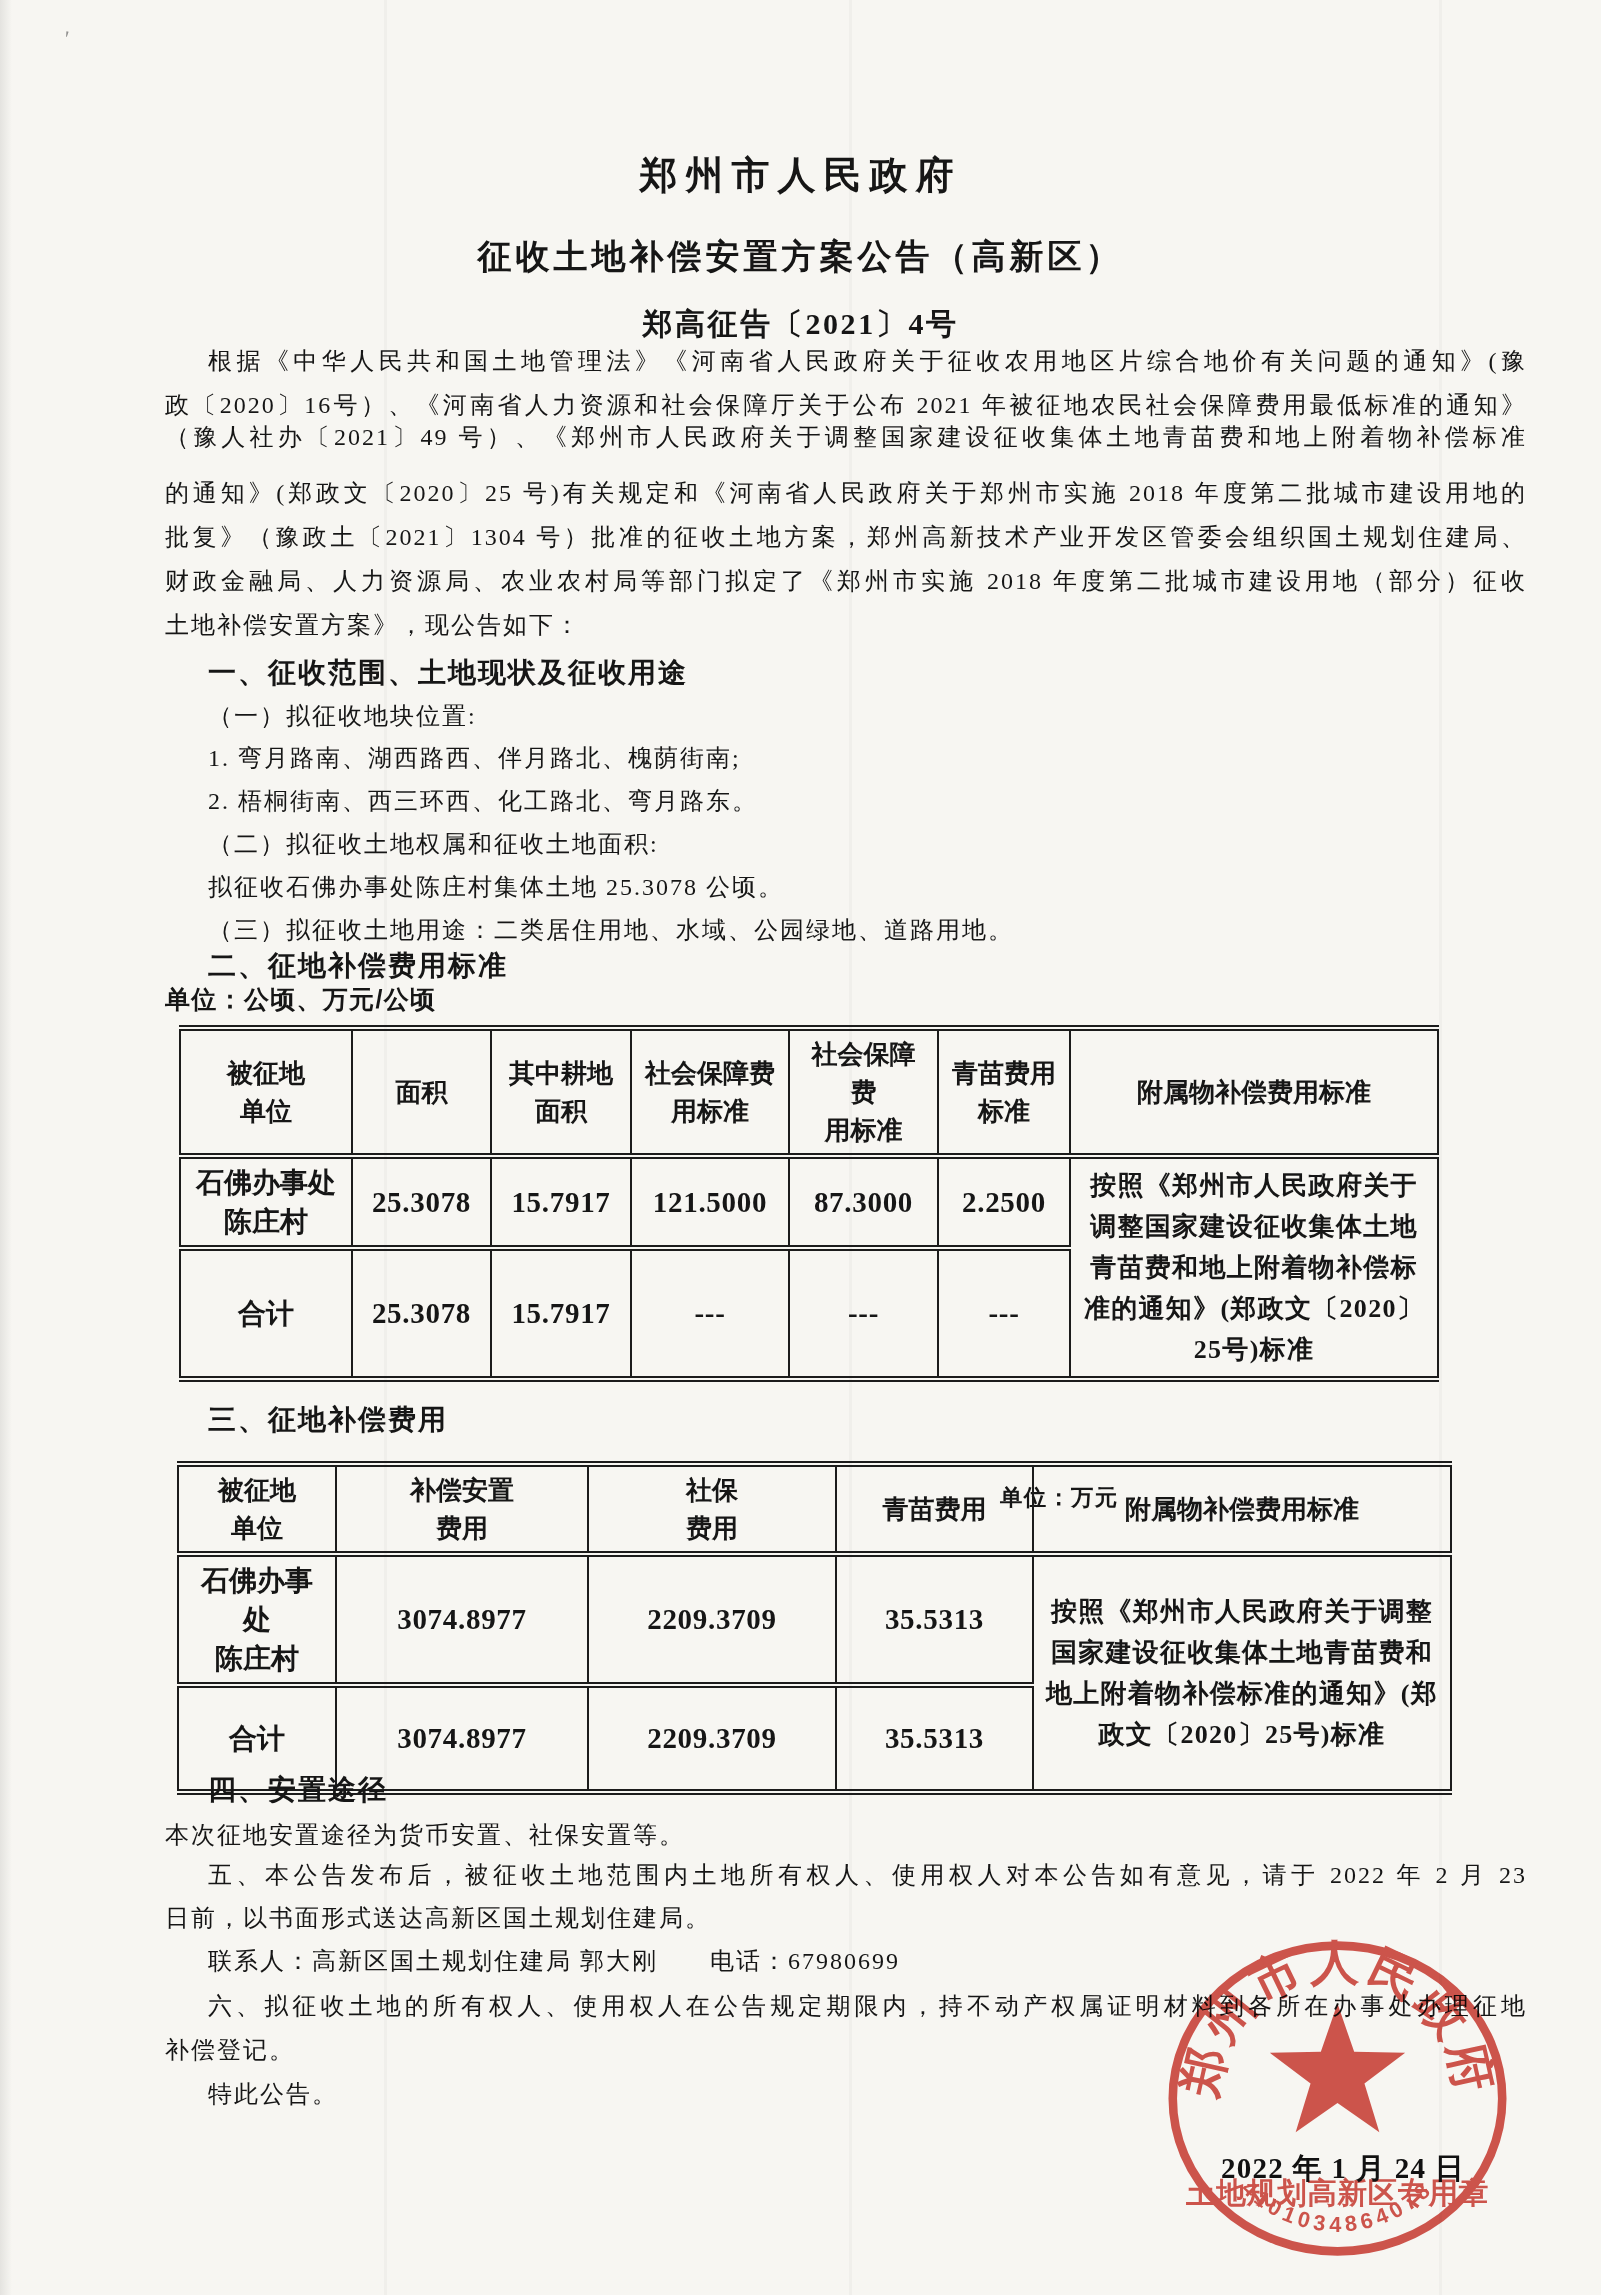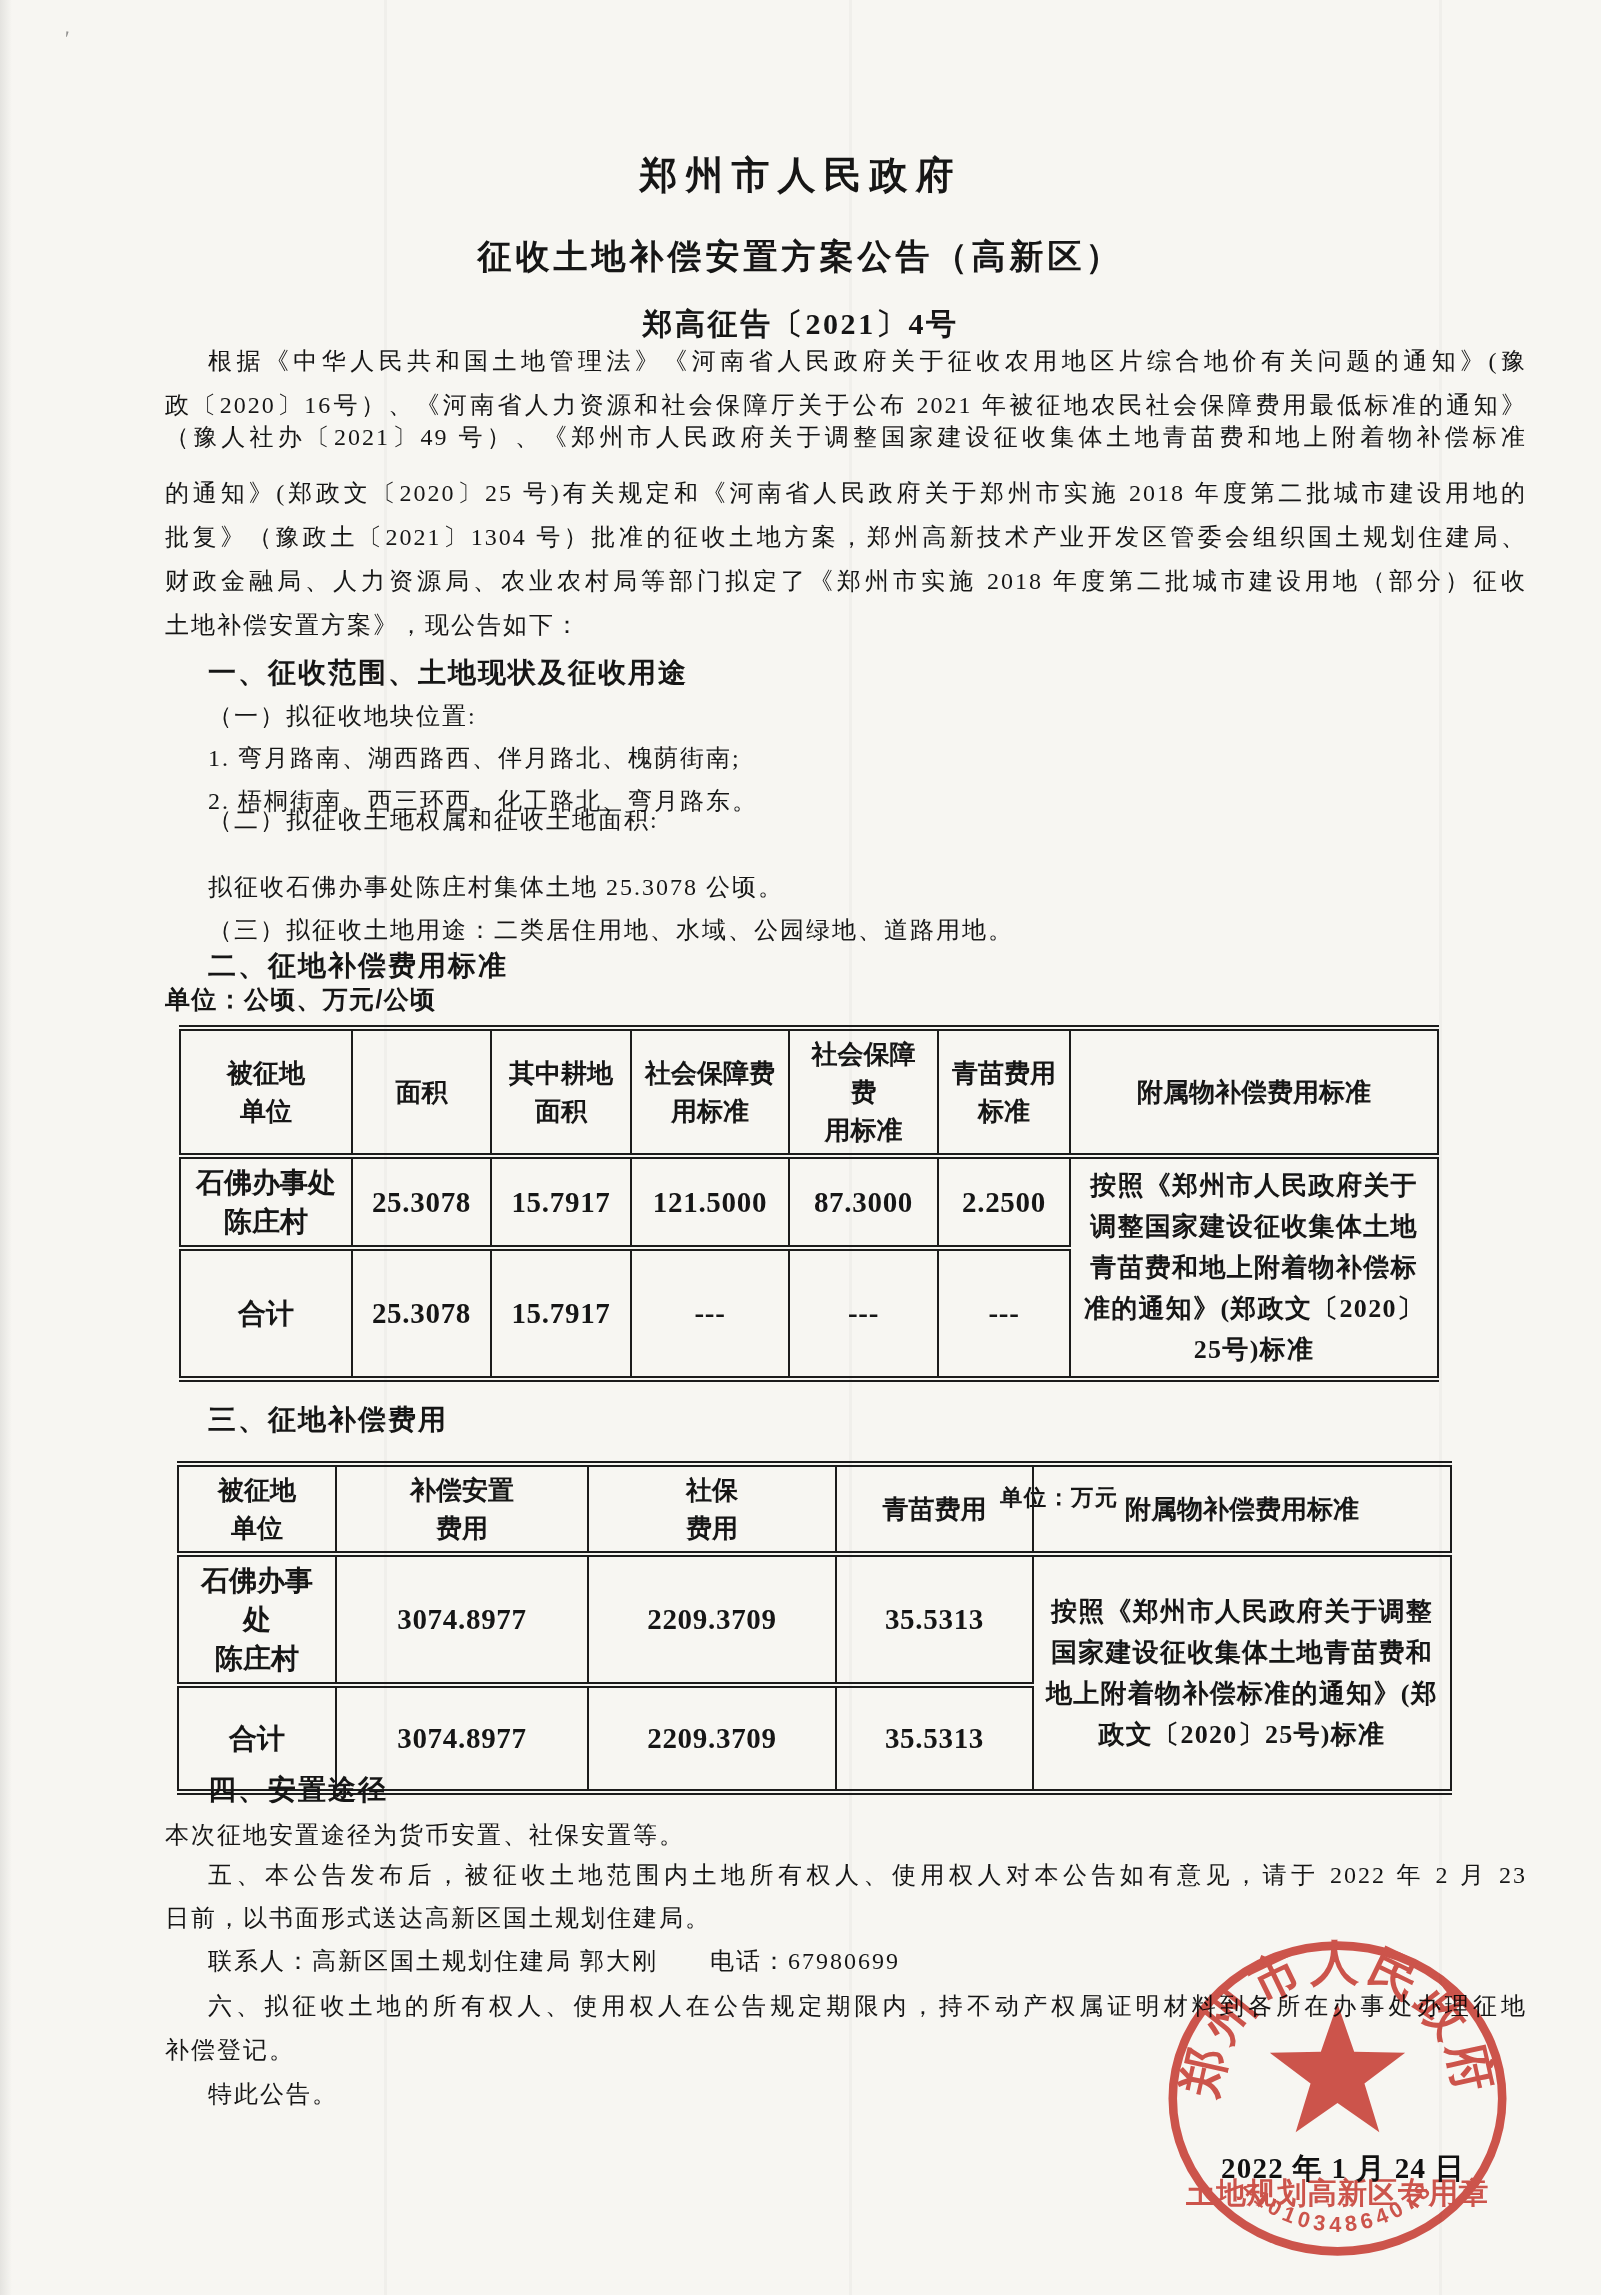--- a/index.html
+++ b/index.html
@@ -86,21 +86,21 @@
 <div class="line stretch" style="top:415px;">（豫人社办〔2021〕49 号）、《郑州市人民政府关于调整国家建设征收集体土地青苗费和地上附着物补偿标准</div>
 <div class="line stretch" style="top:471px;">的通知》(郑政文〔2020〕25 号)有关规定和《河南省人民政府关于郑州市实施 2018 年度第二批城市建设用地的</div>
 <div class="line stretch" style="top:515px;">批复》（豫政土〔2021〕1304 号）批准的征收土地方案，郑州高新技术产业开发区管委会组织国土规划住建局、</div>
 <div class="line stretch" style="top:559px;">财政金融局、人力资源局、农业农村局等部门拟定了《郑州市实施 2018 年度第二批城市建设用地（部分）征收</div>
 <div class="line" style="top:603px;">土地补偿安置方案》，现公告如下：</div>
 
 <div class="line heading indent" style="top:651px;">一、征收范围、土地现状及征收用途</div>
 <div class="line indent" style="top:694px;">（一）拟征收地块位置:</div>
 <div class="line indent" style="top:736px;">1. 弯月路南、湖西路西、伴月路北、槐荫街南;</div>
 <div class="line indent" style="top:779px;">2. 梧桐街南、西三环西、化工路北、弯月路东。</div>
-<div class="line indent" style="top:798px;">（二）拟征收土地权属和征收土地面积:</div>
+<div class="line indent" style="top:822px;">（二）拟征收土地权属和征收土地面积:</div>
 <div class="line indent" style="top:865px;">拟征收石佛办事处陈庄村集体土地 25.3078 公顷。</div>
 <div class="line indent" style="top:908px;">（三）拟征收土地用途：二类居住用地、水域、公园绿地、道路用地。</div>
 
 <div class="line heading indent" style="top:944px;">二、征地补偿费用标准</div>
 <div class="unit-note" style="top:983px;left:165px;width:1273px;text-align:left;font-size:25px;letter-spacing:1.3px;">单位：公顷、万元/公顷</div>
 
 <table class="doc-table" style="left:179px;top:1025px;width:1258px;">
   <colgroup>
     <col style="width:172px">
       <col style="width:139px">

